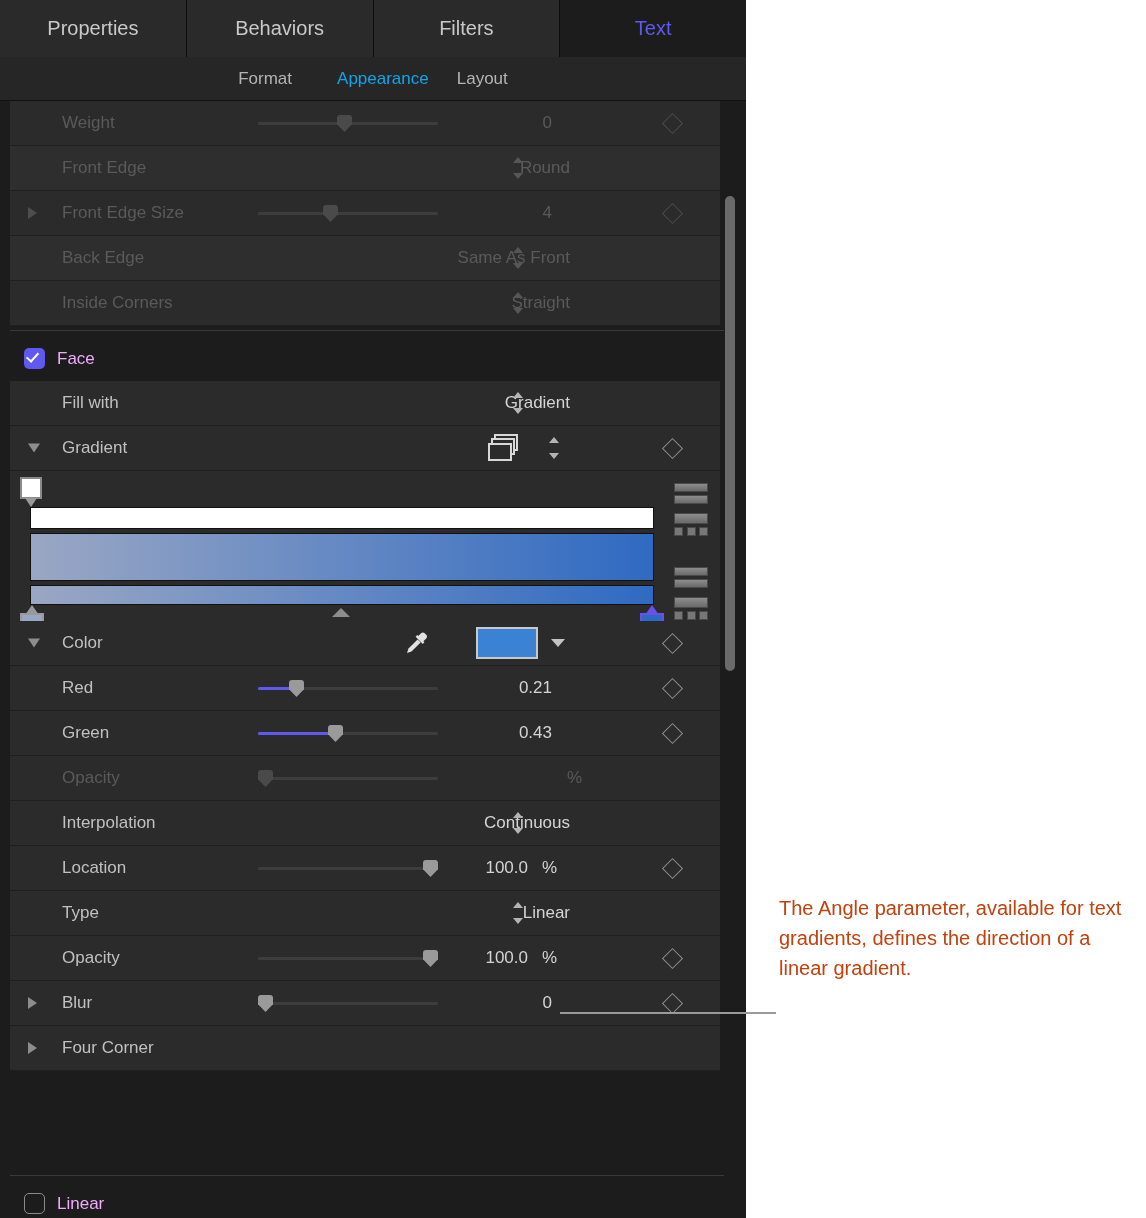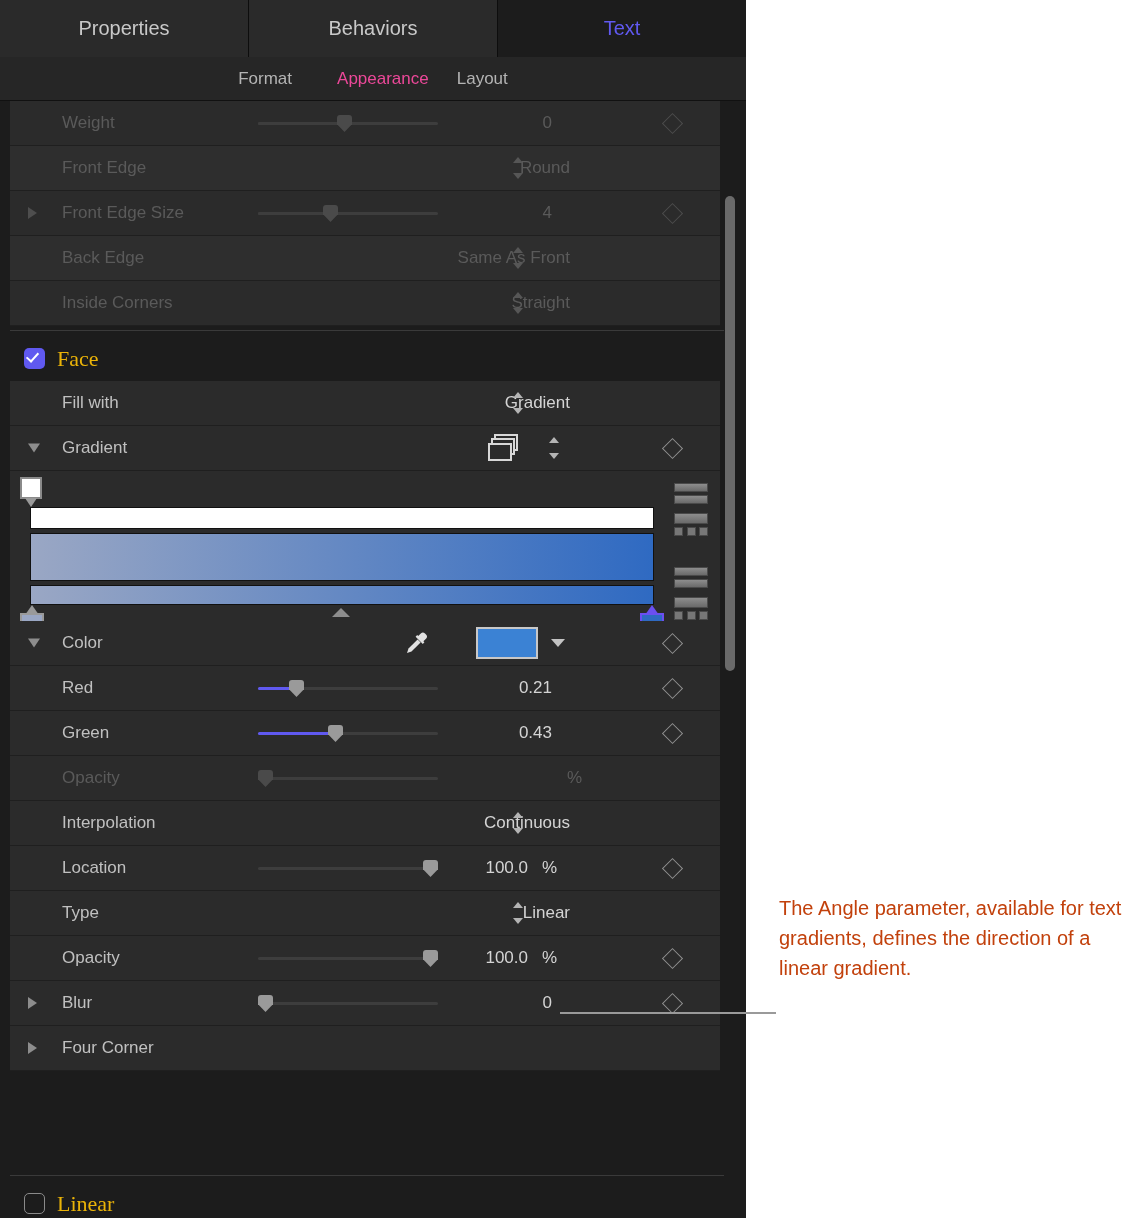--- a/index.html
+++ b/index.html
@@ -32,21 +32,21 @@
   .tab.active { background: #1c1c1c; color: #6059f0; border-right: none; }
 
   
   .subtabbar {
     position: absolute; left: 0; top: 57px; width: 746px; height: 44px;
     display: flex; align-items: center; justify-content: center;
     gap: 28px; background: #262626;
     border-bottom: 1px solid #111;
   }
   .subtab { font-size: 17px; color: #b4b4b4; }
-  .subtab.active { color: #ec4899; margin-left: 17px; }
+  .subtab.active { color: #0ea5e9; margin-left: 17px; }
 
   
   .scrollarea {
     position: absolute; left: 0; top: 101px; width: 746px; height: 1117px;
     background: #1c1c1c;
   }
   .rows { position: absolute; left: 10px; top: 0; width: 710px; }
 
   
   .row {
@@ -126,21 +126,21 @@
   .checkbox {
     position: absolute; left: 24px; width: 21px; height: 21px;
     border-radius: 5px;
   }
   .checkbox.on { background: #6059f0; }
   .checkbox.off { background: transparent; border: 1.7px solid #8a8a8a; }
   .checkbox .ck {
     position: absolute; left: 5px; top: 2px; width: 7px; height: 12px;
     border: solid #fff; border-width: 0 2.4px 2.4px 0; transform: rotate(42deg);
   }
-  .cklabel { position: absolute; left: 57px; font-size: 22px; color: #eab308; font-family: Liberation Serif, serif; }
+  .cklabel { position: absolute; left: 57px; font-size: 17px; color: #f0abfc; }
 
   .sep { height: 10px; width: 746px; background: #1c1c1c; position: relative; }
   .sep::after { content:""; position:absolute; left:10px; right:22px; top:4px; height:1px; background:#3a3a3a; }
 
   
   .gradeditor {
     position: relative; width: 710px; height: 150px; background: #2b2b2b;
   }
   .opbar {
     position: absolute; left: 20px; top: 36px; width: 624px; height: 22px;
@@ -243,20 +243,23 @@
 <div id="root">
 
   <div class="panel">
 
     <div class="tabbar">
       <div class="tab">
           <span>Properties</span>
         </div>
       <div class="tab">
           <span>Behaviors</span>
+        </div>
+      <div class="tab">
+          <span>Filters</span>
         </div>
       <div class="tab active">
           <span>Text</span>
         </div>
     </div>
 
     <div class="subtabbar">
       <div class="subtab">Format</div>
       <div class="subtab active">Appearance</div>
       <div class="subtab">Layout</div>

